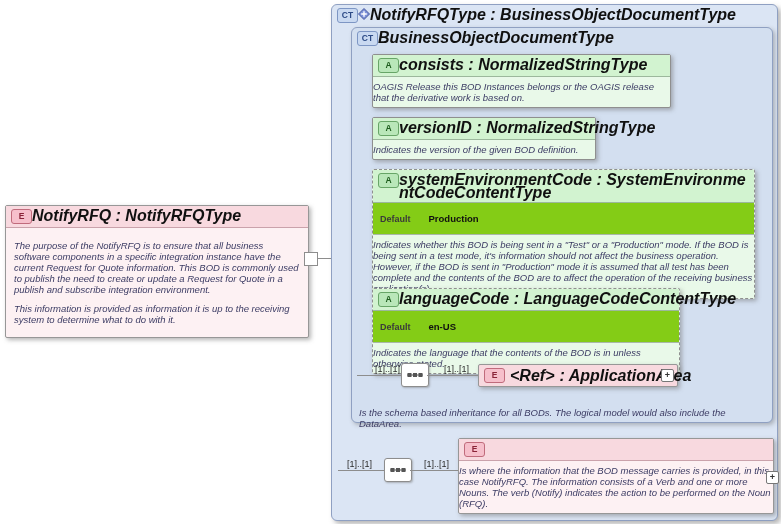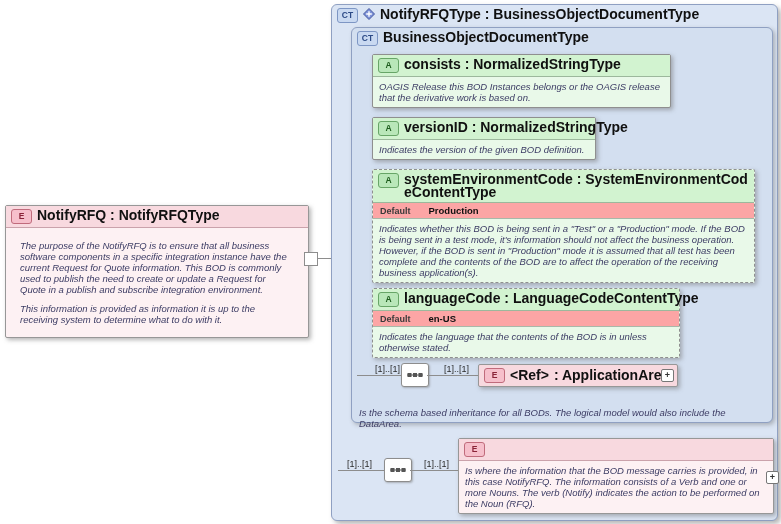--- a/index.html
+++ b/index.html
@@ -1,37 +1,37 @@
 <!DOCTYPE html>
 <html><head>
 <meta charset="utf-8">
 <style>
   html,body{margin:0;padding:0;background:#fff;}
   body{font-family:"Liberation Sans",sans-serif;}
   #canvas{position:relative;width:781px;height:524px;background:#ffffff;overflow:hidden;}
   .abs{position:absolute;}
   .shadow{box-shadow:2px 2px 4px rgba(110,110,110,.5);}
-  .hdr{display:flex;align-items:flex-start;gap:5px;padding:3px 5px;}
-  .title{font-size:14px;font-weight:bold;color:#101010;line-height:13px;white-space:nowrap;}
+  .hdr{display:flex;align-items:flex-start;padding:3px 5px;}
+  .title{font-size:16px;font-weight:bold;color:#101010;line-height:13px;white-space:nowrap;font-style:italic;}
   .wrap{white-space:normal;word-break:break-all;}
-  .doc{font-size:9.5px;font-style:italic;color:#3c3c64;line-height:11px;padding:4px 6px;}
+  .doc{font-size:9.5px;font-style:italic;color:#3c3c64;line-height:11px;padding:4px 0;}
   .doc p{margin:8px;}
   .doc p + p{margin-top:8px;}
   .doc-tight{font-size:9.5px;font-style:italic;color:#3c3c64;line-height:10.5px;padding:2px 6px;}
   .badge{flex:0 0 auto;display:flex;align-items:center;justify-content:center;height:13px;min-width:15px;padding:0 2px;border-radius:3px;font-size:8.5px;font-weight:bold;line-height:1;}
   .badge-e{background:#f6bfcb;border:1px solid #c06b7c;color:#8a2438;}
   .badge-a{background:#b9e7b9;border:1px solid #67a567;color:#1d5c1d;}
   .badge-ct{background:#c9d9f1;border:1px solid #7d96c4;color:#2c4a86;}
   .ctbox{border:1px solid #8fa0c2;border-radius:6px;}
   .ct-outer{left:331px;top:4px;width:445px;height:515px;background:#dbe5f4;box-shadow:3px 3px 5px rgba(110,110,110,.5);}
   .ct-inner{left:351px;top:27px;width:420px;height:394px;background:#d3dff0;box-shadow:2px 2px 4px rgba(110,110,110,.45);}
   .attr{background:#e9f9e9;border:1px solid #8f8f8f;border-radius:2px;}
   .attr .hdr{background:#d2f3d0;border-bottom:1px solid #9cb89c;}
   .attr.optional{border-style:dashed;}
-  .defrow{display:flex;align-items:center;gap:18px;padding:2px 7px;border-bottom:1px solid #a9b8a9;background:#fca5a5;}
+  .defrow{display:flex;align-items:center;gap:18px;padding:10px 7px;border-bottom:1px solid #a9b8a9;background:#84cc16;}
   .def-label{font-size:9px;font-weight:bold;color:#3a3a3a;}
   .def-value{font-size:9.5px;font-weight:bold;color:#101010;}
   .elem{background:#fdf1f3;border:1px solid #979797;border-radius:2px;}
   .elem .hdr{background:#f8d9df;border-bottom:1px solid #caa2ab;}
   .elem-hdr-only{display:flex;align-items:center;gap:5px;padding:3px 5px;background:#f8d9df;border:1px solid #979797;border-radius:2px;}
   .ref-type{}
   .card{font-size:9px;color:#2a2a2a;white-space:nowrap;text-align:center;}
   .hline{height:1px;background:#8d8d8d;}
   .handle{background:#ffffff;border:1px solid #8d8d8d;}
   .seqicon{width:26px;height:22px;background:#ffffff;border:1px solid #8d8d8d;border-radius:3px;display:flex;align-items:center;justify-content:center;box-shadow:1px 1px 2px rgba(110,110,110,.45);}

